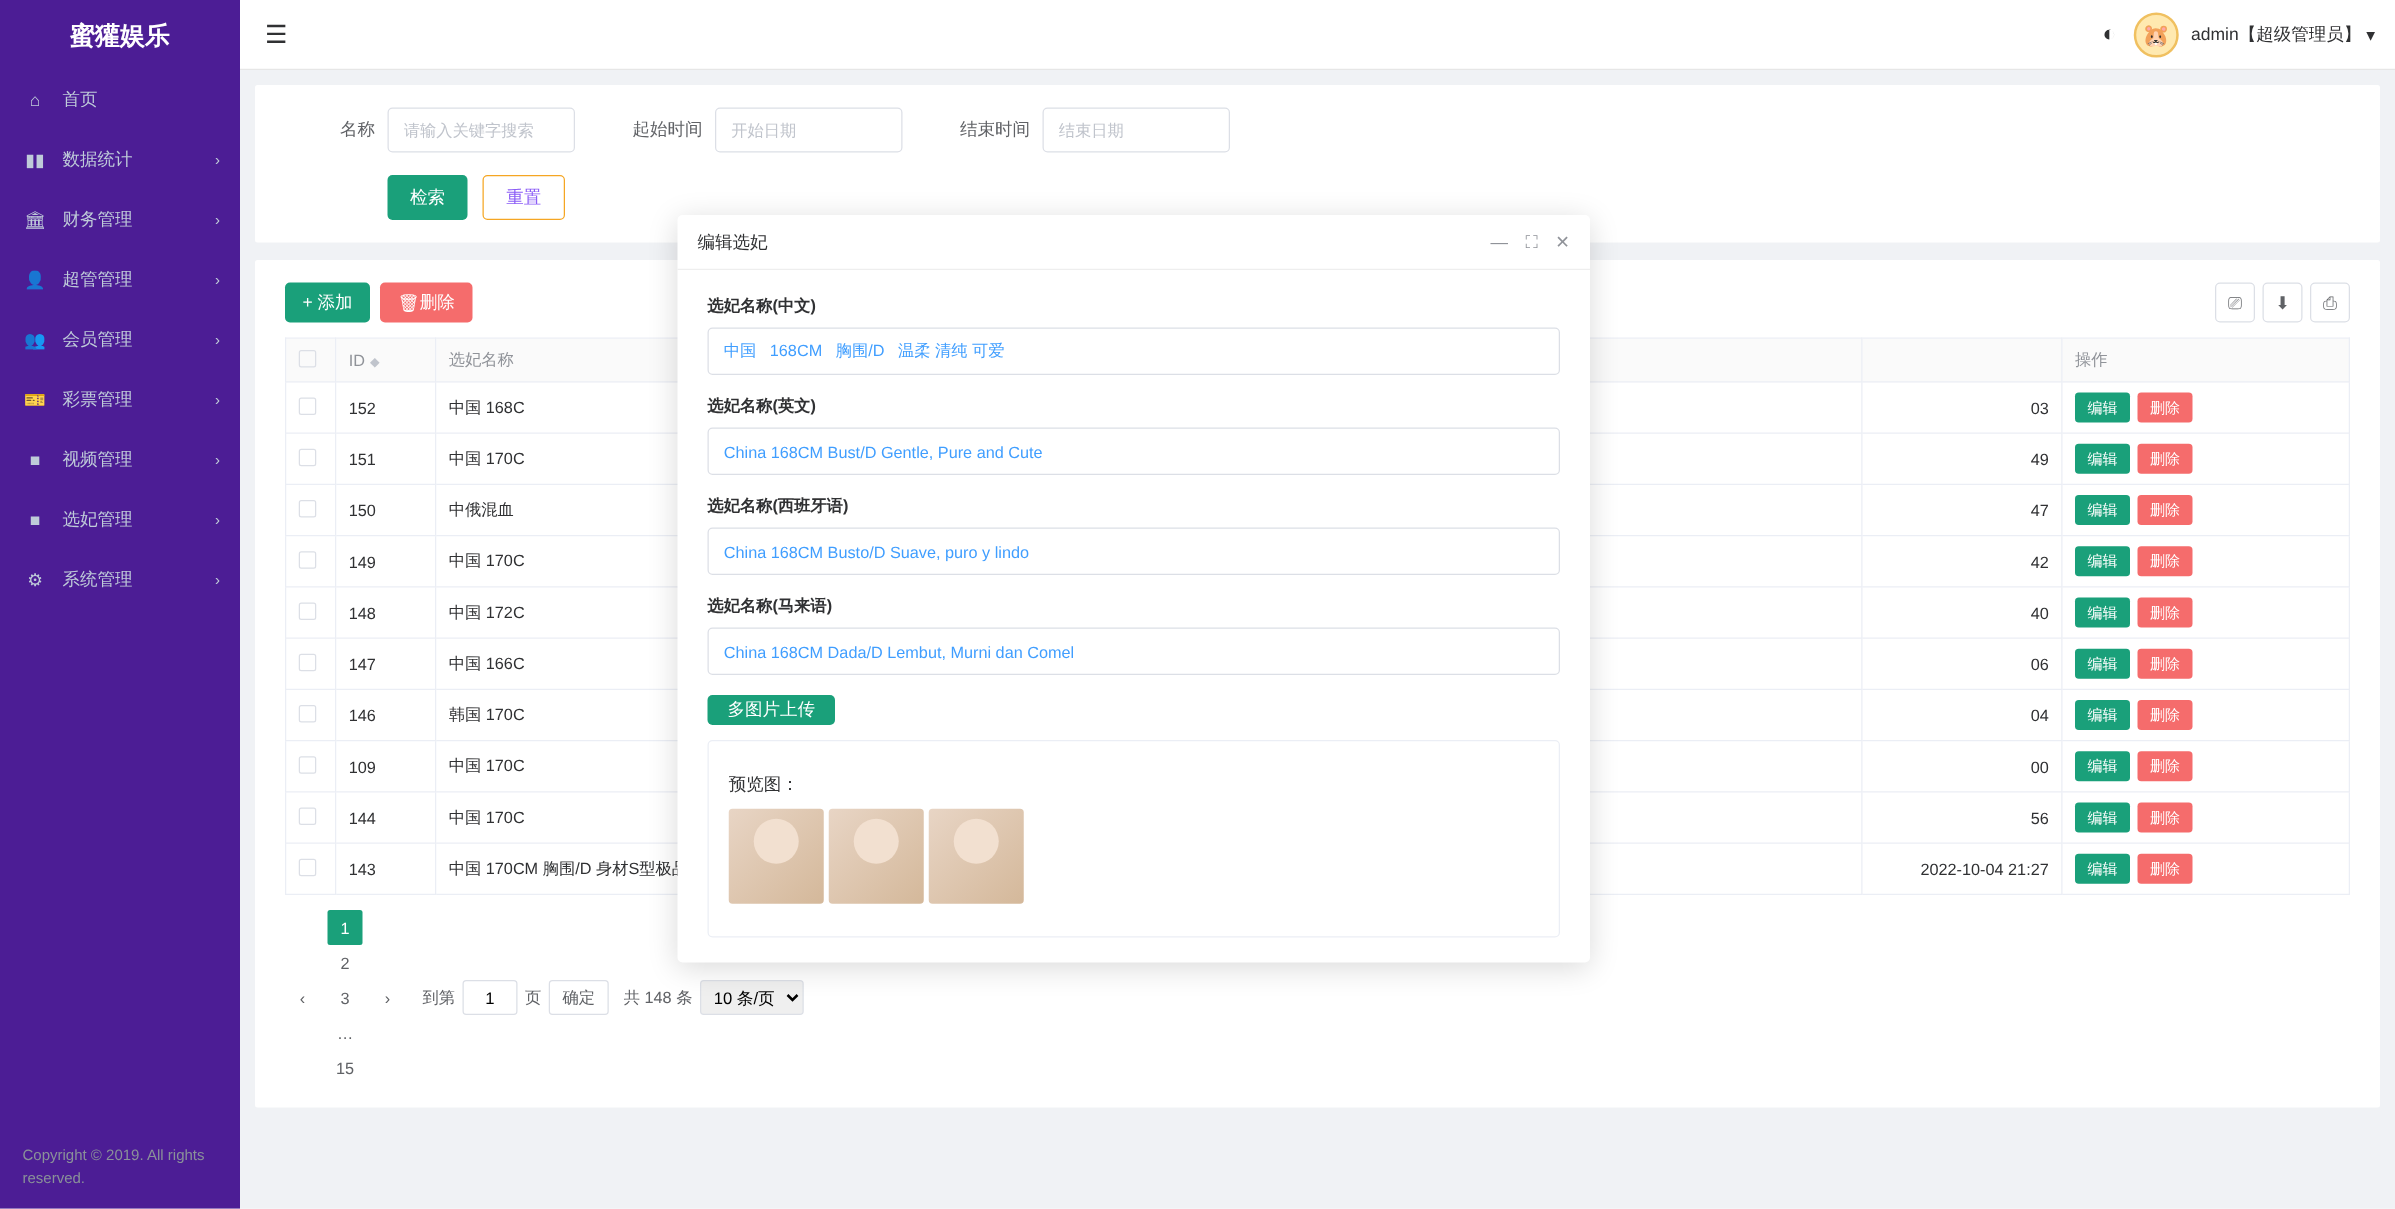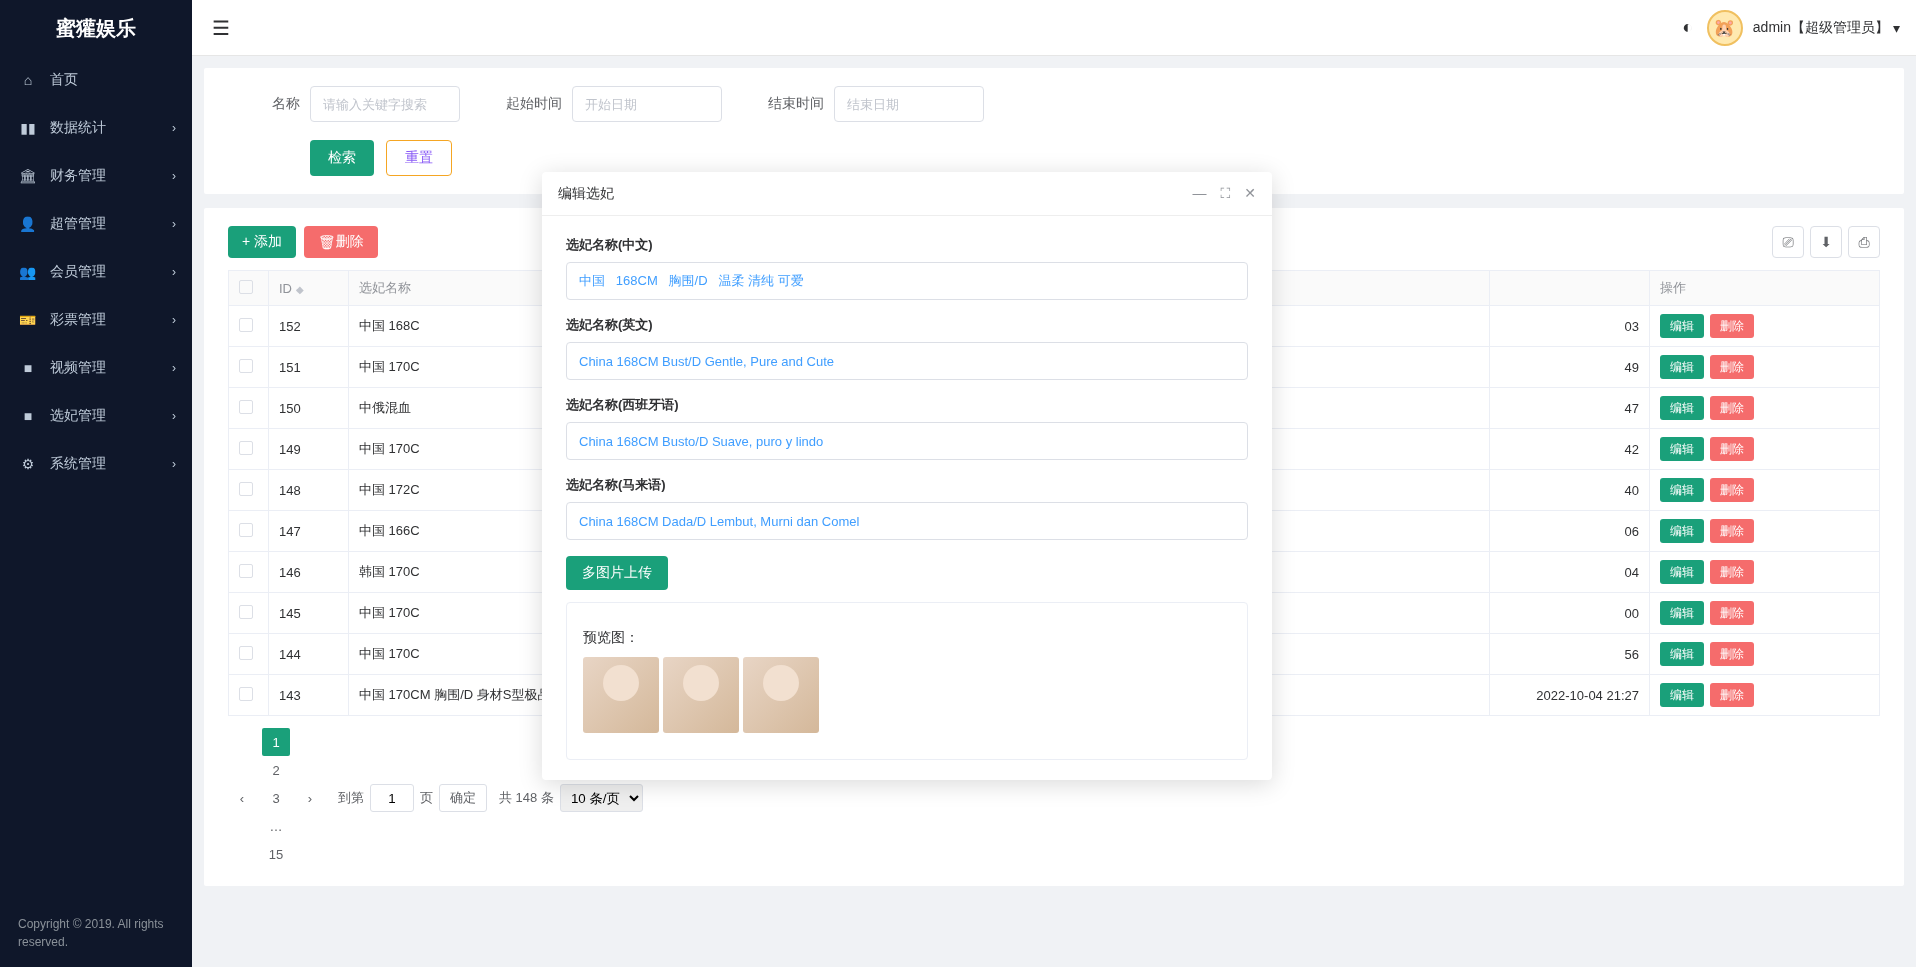--- a/index.html
+++ b/index.html
@@ -1,20 +1,20 @@
 <!DOCTYPE html>
 <html><head>
 <meta charset="utf-8">
 <style>
 * { box-sizing: border-box; margin: 0; padding: 0; }
 body { font-family: -apple-system, BlinkMacSystemFont, "Segoe UI", "Microsoft YaHei", sans-serif; font-size: 14px; color: #303133; background: #f0f2f5; }
 .app { display: flex; height: 100vh; }
 
 
-.sidebar { width: 192px; background: #0f172a; color: #bfcbd9; display: flex; flex-direction: column; flex-shrink: 0; }
+.sidebar { width: 192px; background: #4c1d95; color: #bfcbd9; display: flex; flex-direction: column; flex-shrink: 0; }
 .logo { height: 56px; display: flex; align-items: center; justify-content: center; color: #fff; font-size: 20px; font-weight: 600; }
 .menu { flex: 1; overflow-y: auto; }
 .menu-item { height: 48px; display: flex; align-items: center; padding: 0 18px; cursor: pointer; color: #bfcbd9; font-size: 14px; position: relative; }
 .menu-item .micon { width: 20px; margin-right: 12px; display: flex; align-items: center; justify-content: center; font-size: 14px; }
 .menu-item .arrow { position: absolute; right: 16px; font-size: 12px; }
 .copyright { padding: 16px 18px; font-size: 12px; color: #8a9199; line-height: 1.5; }
 
 
 .main { flex: 1; display: flex; flex-direction: column; overflow: hidden; }
 .navbar { height: 56px; background: #fff; display: flex; align-items: center; padding: 0 16px; border-bottom: 1px solid #e6e6e6; }
@@ -67,21 +67,21 @@
 .dialog-head-title { flex: 1; color: #303133; }
 .dialog-head-icons { display: flex; gap: 14px; font-size: 14px; }
 .dialog-head-icons span { cursor: pointer; color: #909399; }
 .dialog-body { padding: 20px 24px; overflow-y: auto; flex: 1; }
 .dialog-body::-webkit-scrollbar { width: 10px; }
 .dialog-body::-webkit-scrollbar-thumb { background: #c1c1c1; border-radius: 5px; }
 .dialog-body::-webkit-scrollbar-track { background: #f1f1f1; }
 .dlg-field { margin-bottom: 16px; }
 .dlg-label { font-size: 13px; font-weight: 600; color: #303133; margin-bottom: 8px; display: block; }
 .dlg-input { width: 100%; height: 38px; border: 1px solid #dcdfe6; border-radius: 4px; padding: 0 12px; font-size: 13px; color: #409eff; }
-.btn-upload { background: #1aa07a; color: #fff; height: 34px; padding: 0 16px; border-radius: 4px; }
+.btn-upload { background: #1aa07a; color: #fff; height: 24px; padding: 0 16px; border-radius: 4px; }
 .preview-box { border: 1px solid #ebeef5; border-radius: 4px; padding: 26px 16px; margin-top: 12px; }
 .preview-title { font-size: 14px; margin-bottom: 10px; }
 .preview-imgs { display: flex; gap: 4px; }
 .preview-img { width: 76px; height: 76px; background: linear-gradient(135deg, #e8d5c5, #d4b89a); border-radius: 3px; position: relative; overflow: hidden; }
 .preview-img::after { content: ''; position: absolute; top: 8px; left: 50%; transform: translateX(-50%); width: 36px; height: 36px; background: #f2e0d0; border-radius: 50%; }
 
 
 .status-badge { position: absolute; left: 536px; top: 582px; background: #1aa07a; color: #fff; font-size: 11px; padding: 2px 6px; border-radius: 2px; z-index: 50; }
 </style>
 </head>
@@ -247,21 +247,21 @@
               </tr>
               <tr>
                 <td><span class="checkbox"></span></td>
                 <td>146</td>
                 <td>韩国 170C</td>
                 <td style="text-align:right;">04</td>
                 <td><button class="btn btn-edit">编辑</button><button class="btn btn-delete">删除</button></td>
               </tr>
               <tr>
                 <td><span class="checkbox"></span></td>
-                <td>145</td>
+                <td>109</td>
                 <td>中国 170C</td>
                 <td style="text-align:right;">00</td>
                 <td><button class="btn btn-edit">编辑</button><button class="btn btn-delete">删除</button></td>
               </tr>
               <tr>
                 <td><span class="checkbox"></span></td>
                 <td>144</td>
                 <td>中国 170C</td>
                 <td style="text-align:right;">56</td>
                 <td><button class="btn btn-edit">编辑</button><button class="btn btn-delete">删除</button></td>

